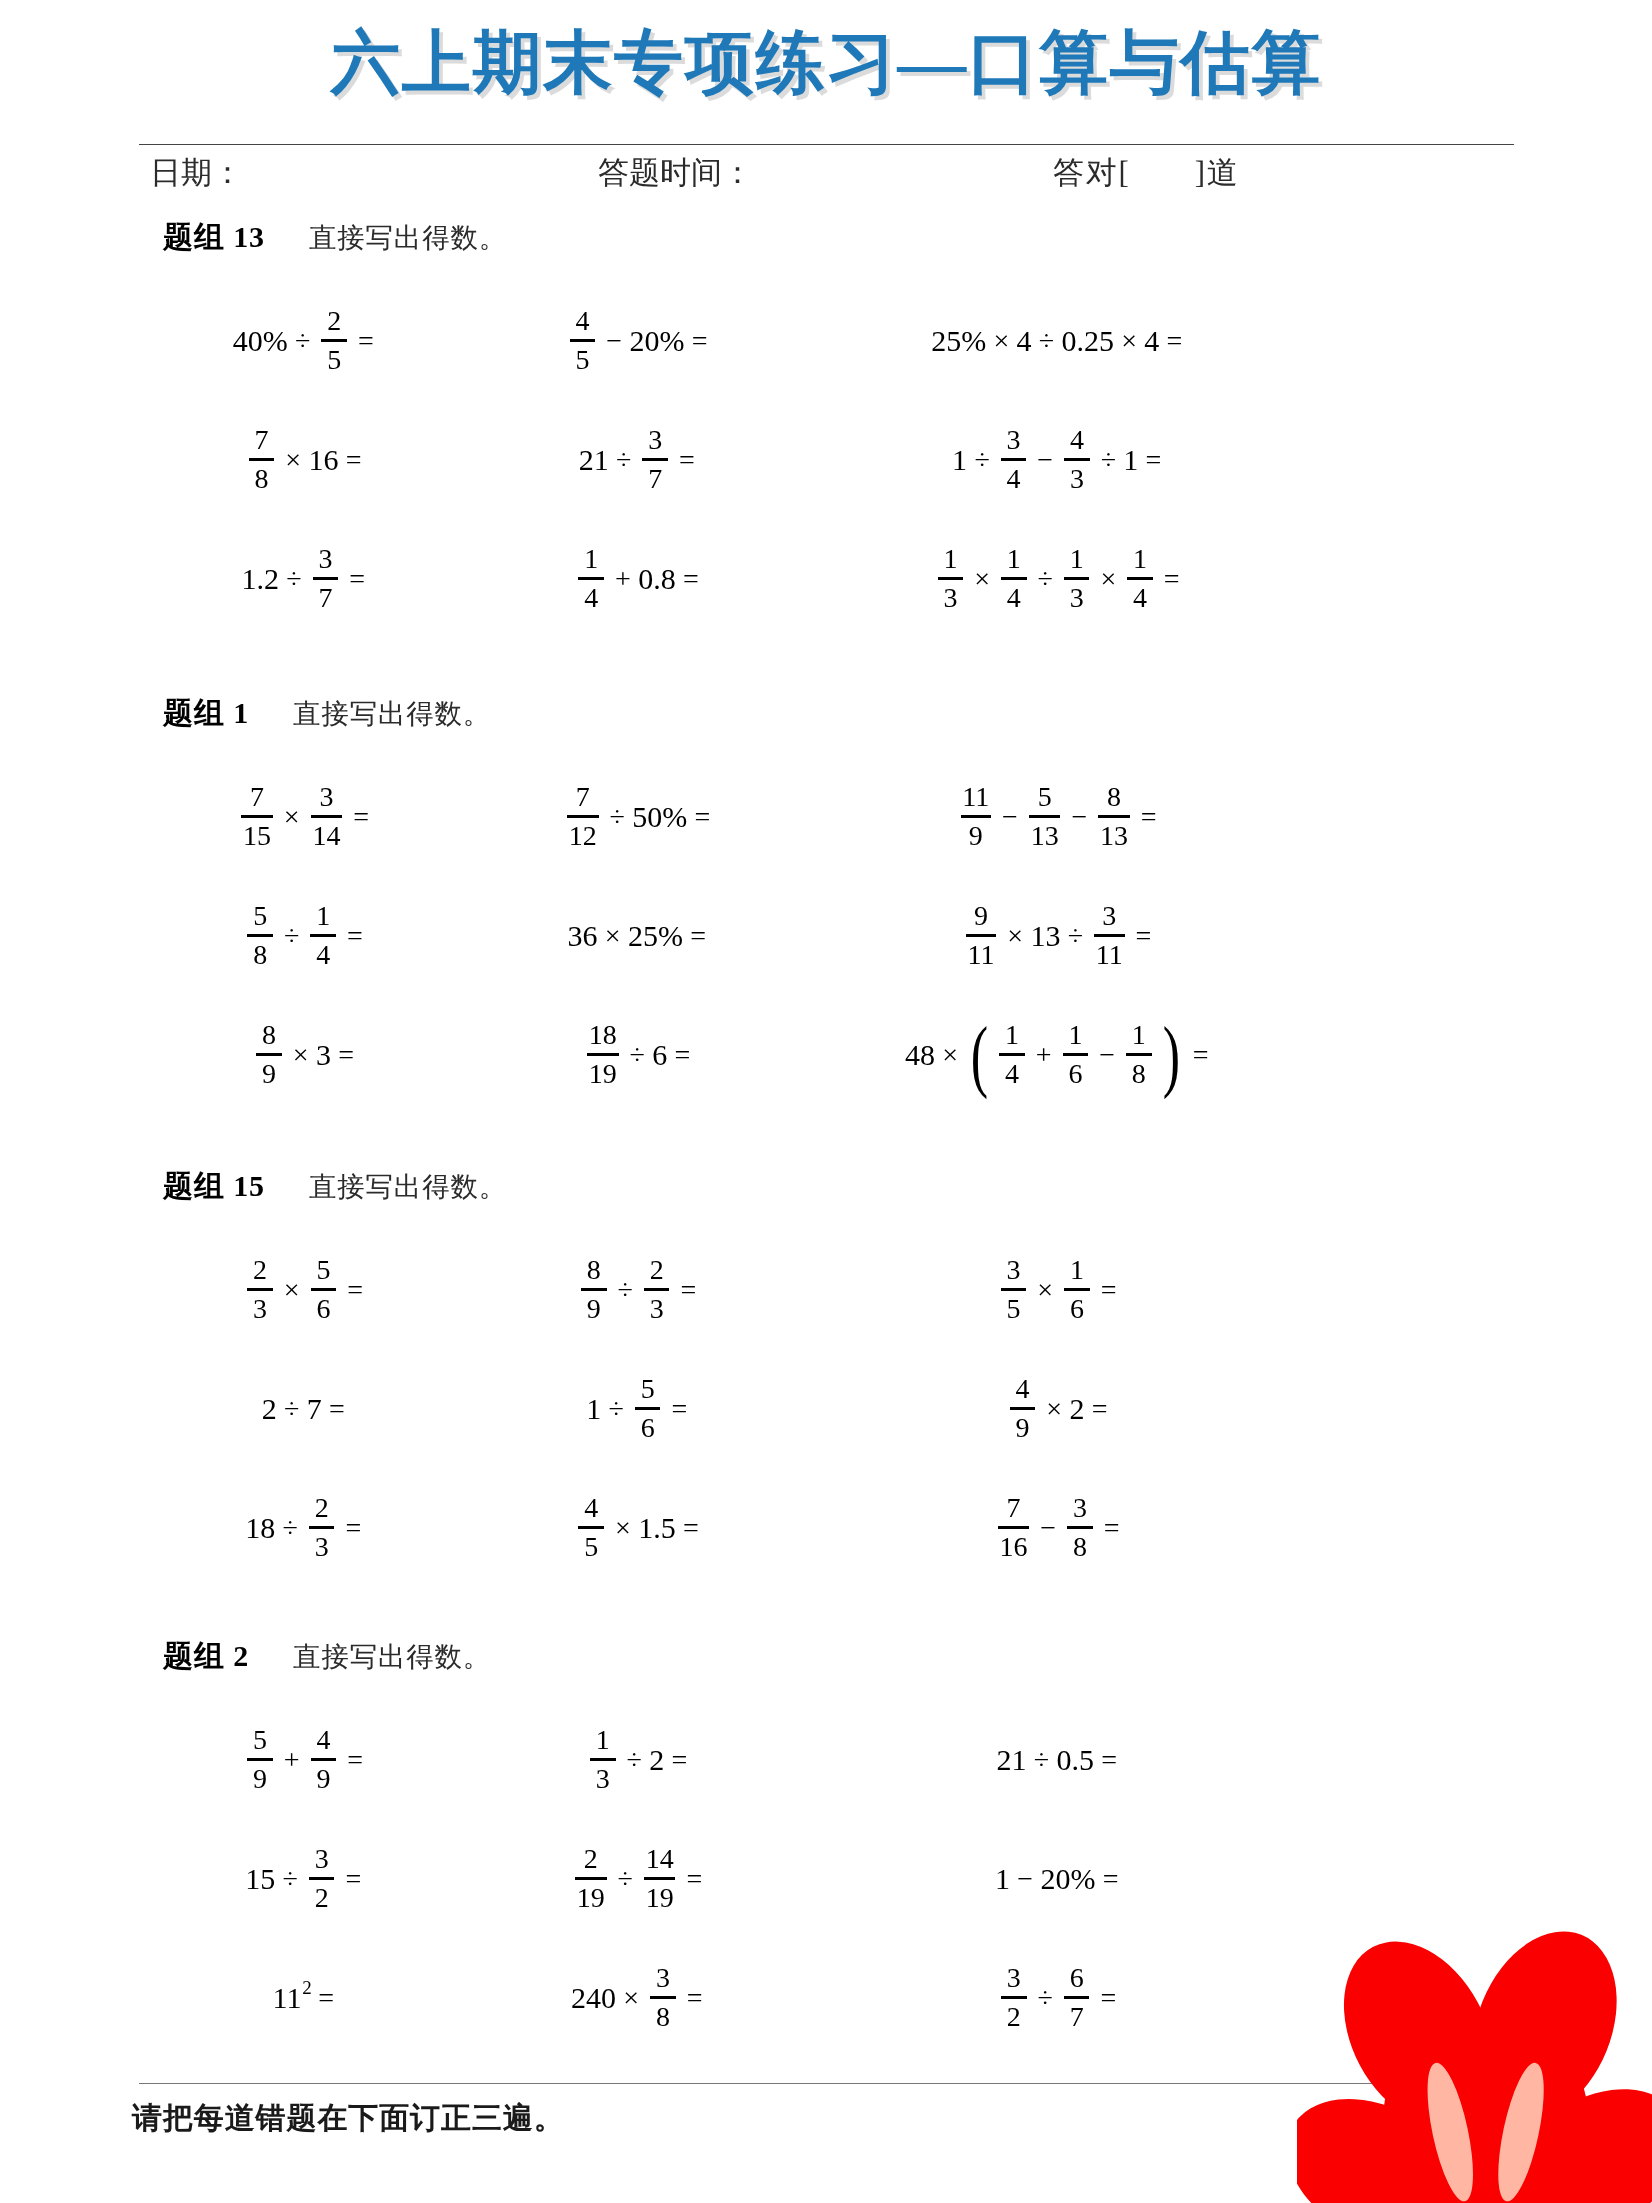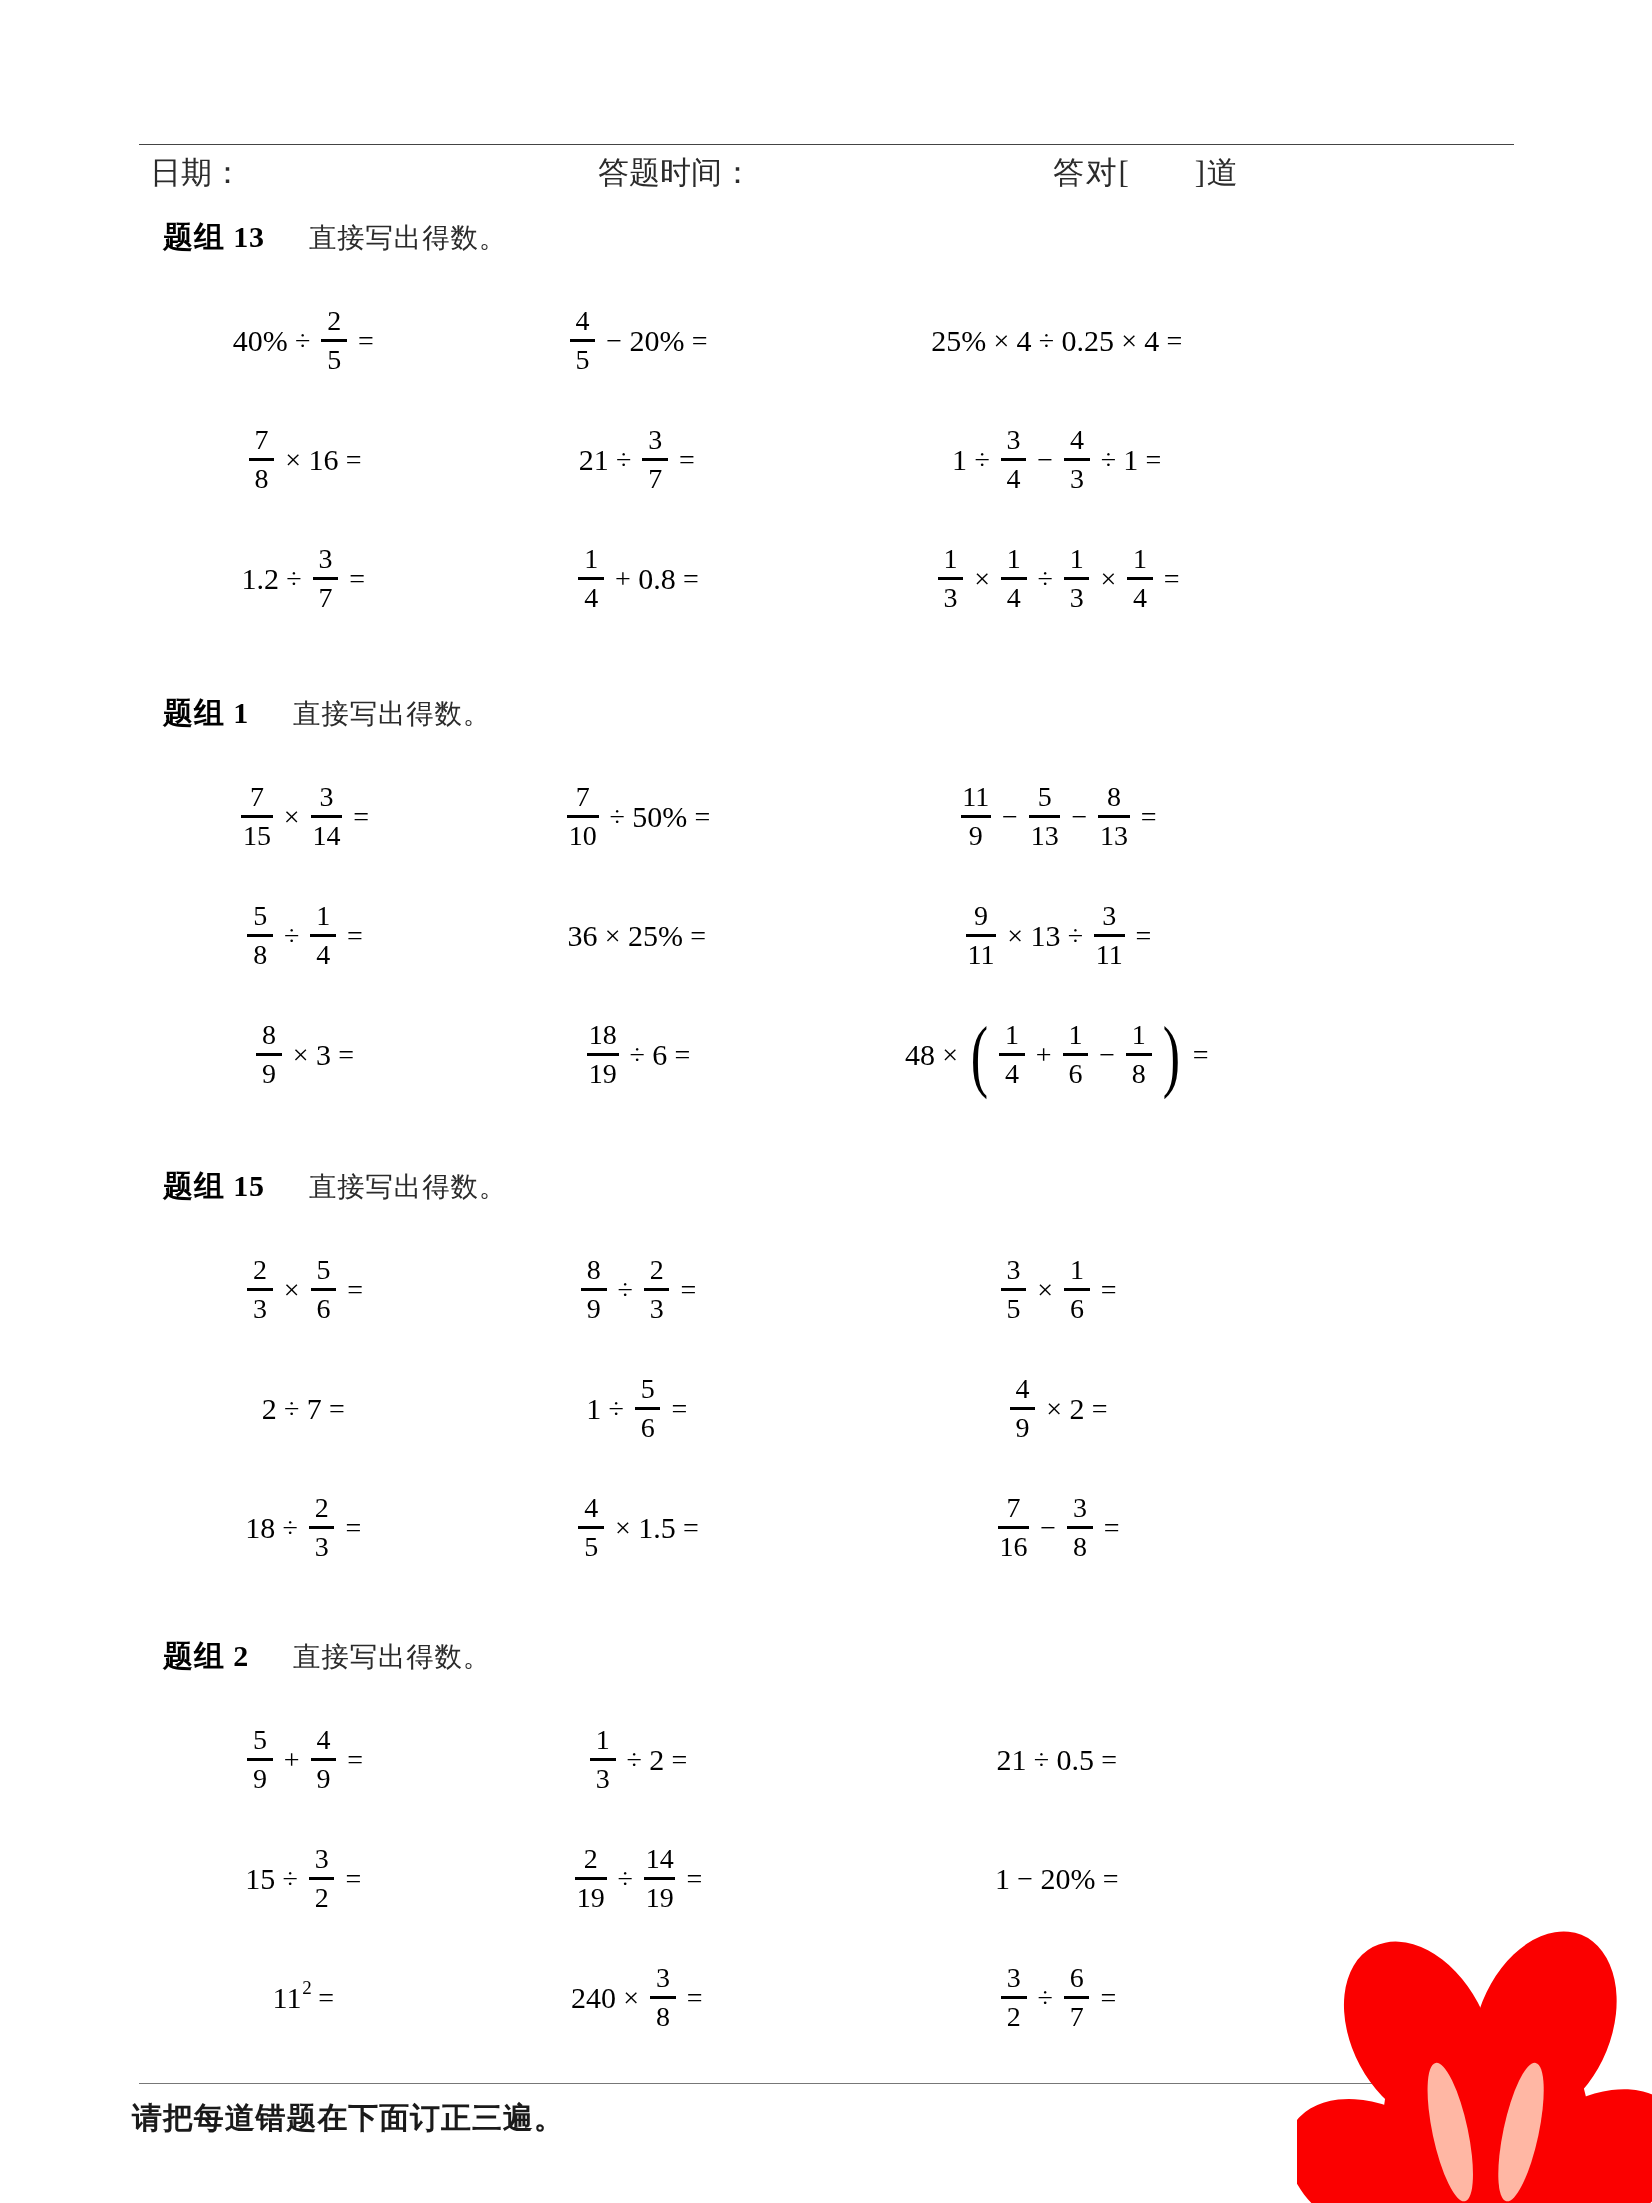--- a/index.html
+++ b/index.html
@@ -190,20 +190,23 @@
     width: 393px;
     height: 393px;
     pointer-events: none;
   }
 </style>
 </head>
 <body>
 
 <div class="page">
 
+  <div class="title-wrap">
+    <div class="title">六上期末专项练习—口算与估算</div>
+  </div>
 
   <div class="header-rule"></div>
 
   <div class="header-row">
     <div class="fld fld-date">
       <span>日期：</span>
     </div>
     <div class="fld fld-time">
       <span>答题时间：</span>
     </div>
@@ -374,21 +377,21 @@
                   <span class="d">14</span>
                 </span>
                 <span class="op">=</span>
               </span>
             </div>
             <div class="cell c1">
               <span class="expr">
                 <span class="frac">
                   <span class="n">7</span>
                   <span class="bar"></span>
-                  <span class="d">10</span>
+                  <span class="d">12</span>
                 </span>
                 <span class="op">÷</span>
                 <span class="num">50%</span>
                 <span class="op">=</span>
               </span>
             </div>
             <div class="cell c2">
               <span class="expr">
                 <span class="frac">
                   <span class="n">11</span>

